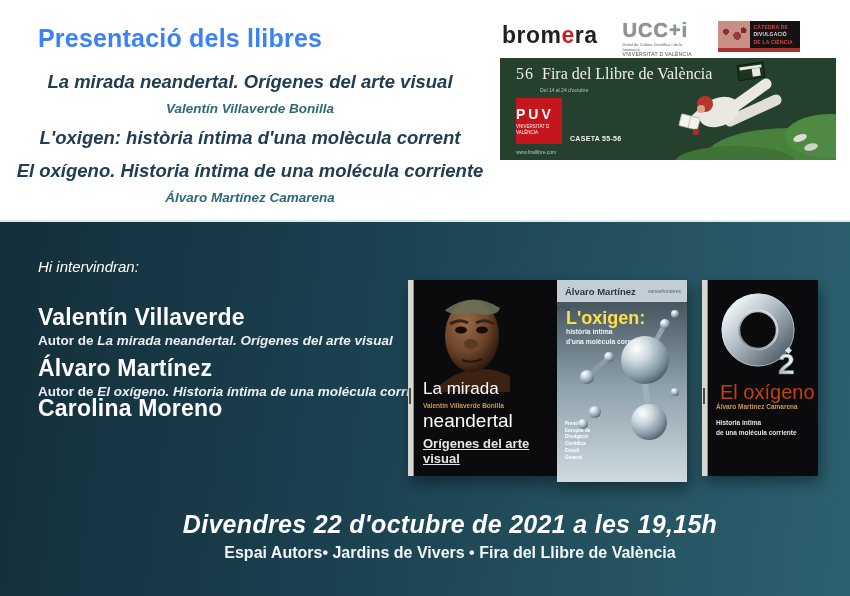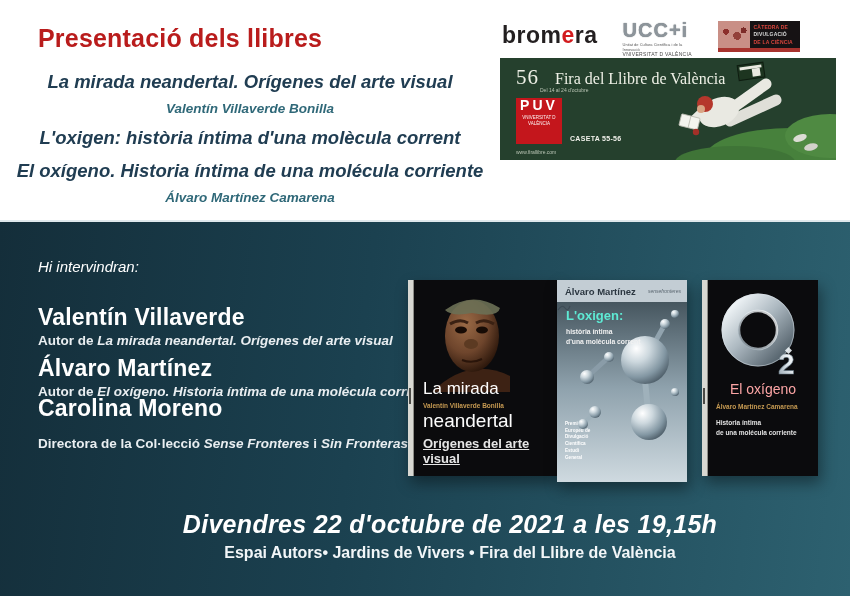--- a/index.html
+++ b/index.html
@@ -1,21 +1,21 @@
 <!DOCTYPE html>
 <html><head>
 <meta charset="utf-8">
 <style>
   html,body{margin:0;padding:0;background:#888;}
   .poster{
     position:relative;width:850px;height:596px;background:#ffffff;
     overflow:hidden;font-family:"Liberation Sans",sans-serif;
   }
   
-  .main-title{position:absolute;left:38px;top:24px;font-size:25px;font-weight:bold;color:#b91c1c;letter-spacing:.2px;text-align:center;}
+  .main-title{position:absolute;left:38px;top:24px;font-size:25px;font-weight:bold;color:#3b82f6;letter-spacing:.2px;text-align:center;}
   .pres-block{position:absolute;left:12px;top:70px;width:476px;text-align:center;}
   .pres-title{font-size:18.5px;font-weight:bold;font-style:italic;color:#203d52;line-height:24px;}
   .pres-author{font-size:13.5px;font-weight:bold;font-style:italic;color:#2f6878;line-height:16px;margin-top:6px;}
   .mt8{margin-top:9px;} .mt6{margin-top:7px;}
 
   
   .logos{position:absolute;left:502px;top:16px;width:334px;height:40px;display:flex;align-items:flex-start;gap:11px;}
   .bromera{font-size:23px;font-weight:bold;color:#231f20;margin-top:6px;letter-spacing:.5px;}
   .bromera .accent{color:#d21b1e;}
   .ucc{margin-left:14px;margin-top:4px;width:72px;line-height:1;}
@@ -30,23 +30,23 @@
       #c98f86;}
   .catedra-box{width:50px;height:27px;background:#161214;padding:3px 4px 0 4px;box-sizing:border-box;}
   .catedra-box div{font-size:5px;font-weight:bold;line-height:1.45;letter-spacing:.2px;white-space:nowrap;}
   .cat-red{color:#d8453c;} .cat-white{color:#d9d9d9;}
   .catedra-strip{position:absolute;left:0;right:0;bottom:-4px;height:4px;background:#a8332e;}
 
   
   .banner{position:absolute;left:500px;top:58px;width:336px;height:102px;background:#25402d;overflow:hidden;}
   .banner svg{position:absolute;left:0;top:0;}
   .banner-title{position:absolute;left:16px;top:7px;color:#eef0e6;font-family:"Liberation Serif",serif;font-size:16px;z-index:2;}
-  .banner-title .num{font-size:21px;letter-spacing:1px;margin-right:16px;}
+  .banner-title .num{font-size:16px;letter-spacing:1px;margin-right:8px;}
   .banner-dates{position:absolute;left:40px;top:29px;font-size:5px;color:#b9c4b4;z-index:2;}
-  .puv{position:absolute;left:16px;top:40px;width:46px;height:46px;background:#c4161c;color:#fff;text-align:center;z-index:2;box-sizing:border-box;}
+  .puv{position:absolute;left:16px;top:40px;width:46px;height:46px;background:#c4161c;color:#fff;text-align:left;z-index:2;box-sizing:border-box;padding-top:9px;}
   .puv-acronym{font-size:14px;font-weight:bold;letter-spacing:3px;line-height:1;}
   .puv-name{font-size:4.5px;line-height:1.3;margin-top:3px;opacity:.95;}
   .caseta{position:absolute;left:70px;top:77px;font-size:7px;font-weight:bold;color:#f2f2ec;z-index:2;letter-spacing:.3px;}
   .website{position:absolute;left:16px;top:91px;font-size:5px;color:#b9c4b4;z-index:2;}
 
   
   .section-divider{position:absolute;left:0;top:220px;width:850px;height:2px;background:#dfe8ec;}
   .bottom{position:absolute;left:0;top:222px;width:850px;height:374px;
      background:linear-gradient(97deg,#142e3a 0%,#1b4150 42%,#2d6170 100%);}
   .hi{position:absolute;left:38px;top:36px;font-size:15px;font-weight:normal;font-style:italic;color:#fff;}
@@ -66,28 +66,28 @@
   .c1-au{position:absolute;left:15px;top:122px;font-size:6.5px;font-weight:bold;color:#c69a52;}
   .c1-t2{position:absolute;left:15px;top:130px;font-size:19px;color:#fdfdfd;}
   .c1-sub{position:absolute;left:15px;top:156px;font-size:13px;font-weight:bold;color:#e5e5e5;text-decoration:underline;}
 
   .c2{left:557px;width:130px;height:202px;background:#5d6e7a;}
   .c2-band{position:absolute;left:0;top:0;right:0;height:22px;background:#c3cdd4;z-index:2;}
   .c2-band-author{position:absolute;left:8px;top:6px;font-size:9.5px;font-weight:bold;color:#2b3640;}
   .c2-band-logo{position:absolute;right:6px;top:8px;font-size:5px;font-style:italic;color:#5a6670;}
   .c2-photo{position:absolute;left:0;top:22px;right:0;bottom:0;background:linear-gradient(180deg,#46565f 0%,#8fa2ad 48%,#cfdae0 100%);}
   .c2 svg{position:absolute;left:0;top:22px;}
-  .c2-title{position:absolute;left:9px;top:28px;font-size:13px;font-weight:bold;color:#5eead4;z-index:2;}
+  .c2-title{position:absolute;left:9px;top:28px;font-size:18px;font-weight:bold;color:#fde047;z-index:2;}
   .c2-sub{position:absolute;left:9px;top:47px;font-size:6.8px;font-weight:bold;color:#f2f2f2;line-height:1.4;z-index:2;}
   .c2-award{position:absolute;left:8px;bottom:20px;width:32px;font-size:4.6px;font-weight:bold;color:#fff;line-height:1.5;z-index:2;}
   .c2-sign{position:absolute;right:7px;bottom:12px;z-index:2;}
 
   .c3{left:702px;width:116px;height:196px;}
   .c3 svg.o2{position:absolute;left:14px;top:10px;}
-  .c3-title{position:absolute;left:28px;top:101px;font-size:14px;color:#fca5a5;}
+  .c3-title{position:absolute;left:18px;top:101px;font-size:20px;color:#c2410c;}
   .c3-au{position:absolute;left:14px;top:123px;font-size:6.5px;font-weight:bold;color:#c69a52;}
   .c3-sub{position:absolute;left:14px;top:138px;font-size:6.5px;font-weight:bold;color:#e0e0e0;line-height:1.6;}
 
   
   .footer-date{position:absolute;left:50px;top:288px;width:800px;text-align:center;
      font-size:25px;font-weight:bold;font-style:italic;color:#fff;letter-spacing:.3px;}
   .footer-venue{position:absolute;left:50px;top:322px;width:800px;text-align:center;
      font-size:16px;font-weight:bold;color:#f2f6f8;}
 </style>
 </head>
@@ -167,21 +167,20 @@
 
     <div class="hi">Hi intervindran:</div>
 
     <div class="sp-name n1">Valentín Villaverde</div>
     <div class="sp-role r1"><span>Autor de </span><span class="it">La mirada neandertal. Orígenes del arte visual</span></div>
 
     <div class="sp-name n2">Álvaro Martínez</div>
     <div class="sp-role r2"><span>Autor de </span><span class="it">El oxígeno. Historia íntima de una molécula corriente</span></div>
 
     <div class="sp-name n3">Carolina Moreno</div>
-    <div class="sp-role r3"><span>Directora de la Col·lecció </span><span class="it">Sense Fronteres</span><span> i </span><span class="it">Sin Fronteras</span></div>
 
     <div class="cover cover-dark c1">
       <div class="spine">
           <div class="spine-mark"></div>
         </div>
       <svg width="129" height="112" viewBox="0 0 129 112">
         <defs>
           <radialGradient id="skin" cx="38%" cy="32%" r="75%">
             <stop offset="0%" stop-color="#9a6a46"></stop>
             <stop offset="55%" stop-color="#6e452c"></stop>

